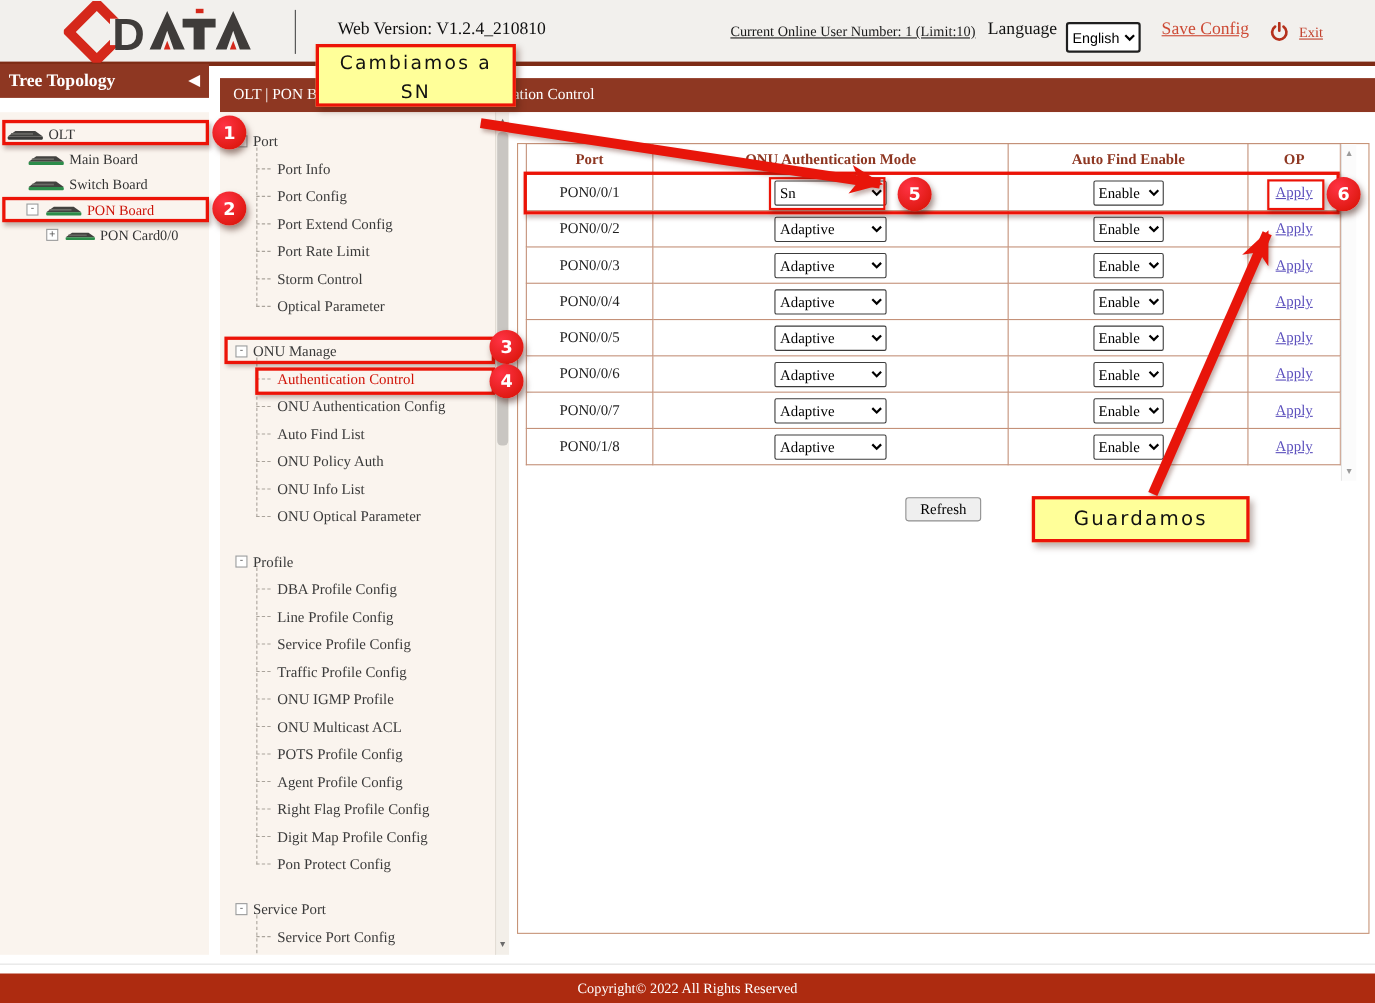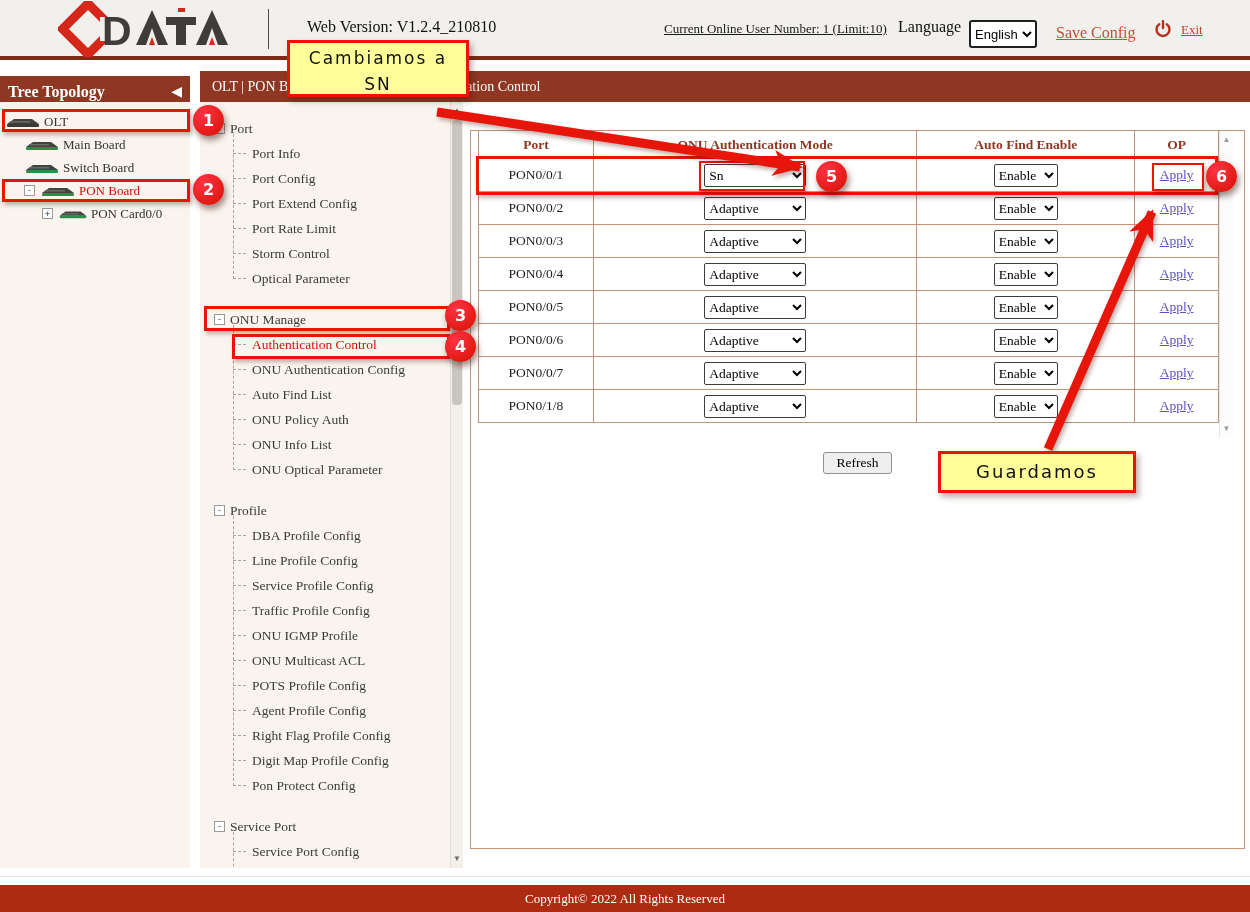--- a/index.html
+++ b/index.html
@@ -13,26 +13,26 @@
   .app-header { position:absolute; left:0; top:0; width:1250px; height:60px;
     background:#f2f0ed; border-bottom:4px solid #7d2b15; }
   .logo-wrap { position:absolute; left:58px; top:1px; }
   .hdr-divider { position:absolute; left:268px; top:9px; width:1px; height:40px; background:#4a4a4a; }
   .web-version { position:absolute; left:307px; top:18px; font-size:16px; color:#101010; }
   .online-users { position:absolute; left:664px; top:21px; font-size:13px; color:#1a1a1a;text-decoration:underline; }
   .lang-label { position:absolute; left:898px; top:18px; font-size:16px; color:#101010; }
   .lang-select { position:absolute; left:969px; top:20px; width:68px; height:28px;
     border:2px solid #1f1f1f; border-radius:3px; background:#fff;
     font:13px "Liberation Sans", sans-serif; }
-  .save-config { position:absolute; left:1056px; top:18px; font-size:16px; color:#cd4a35; text-decoration:underline;margin-top:6px; }
+  .save-config { position:absolute; left:1056px; top:18px; font-size:16px; color:#cd4a35; text-decoration:underline; }
   .power-icon { position:absolute; left:1154px; top:20px; }
   .exit-link { position:absolute; left:1181px; top:22px; font-size:13px; color:#c2402c; text-decoration:underline; }
 
   
-  .sidebar-titlebar { position:absolute; left:0; top:76px; width:190px; height:37px;
+  .sidebar-titlebar { position:absolute; left:0; top:58px; width:190px; height:31px;
     background:#8e3722; color:#fff; }
   .sidebar-titlebar .t { position:absolute; left:8px; top:0; line-height:31px; font-weight:bold; font-size:16px; }
   .collapse-arrow { position:absolute; right:8px; top:0; line-height:31px; font-size:14px; color:#fff; cursor:pointer; }
   .sidebar-body { position:absolute; left:0; top:102px; width:190px; height:766px;
     background:#faf4ee; padding-top:8px; overflow:hidden; }
   .tree-item { height:23px; display:flex; align-items:center; font-size:13px; color:#333; white-space:nowrap; }
   .tree-item.lv0 { padding-left:5px; }
   .tree-item.lv1 { padding-left:24px; }
   .tree-item.lv2 { padding-left:42px; }
   .tree-item .icon { margin-right:3px; display:inline-flex; }

